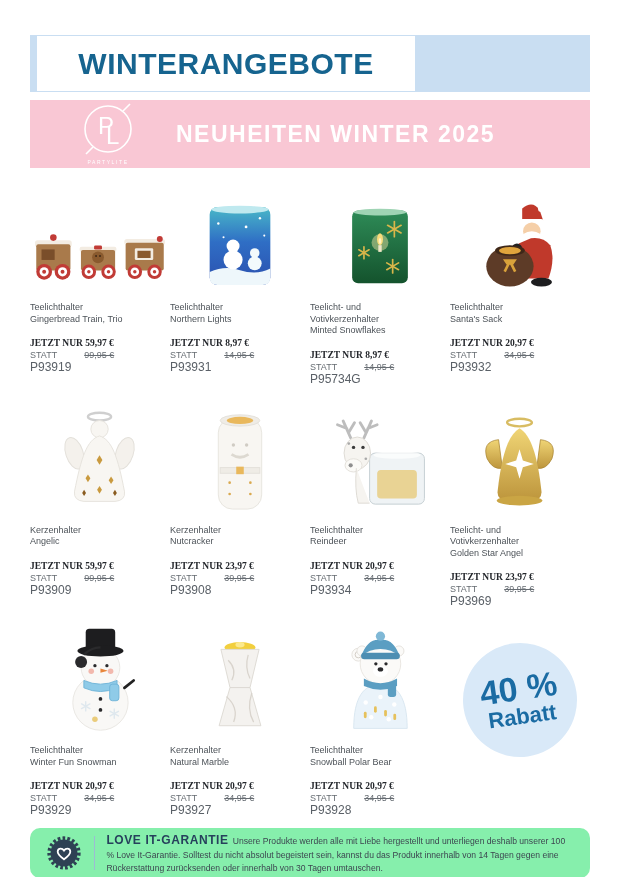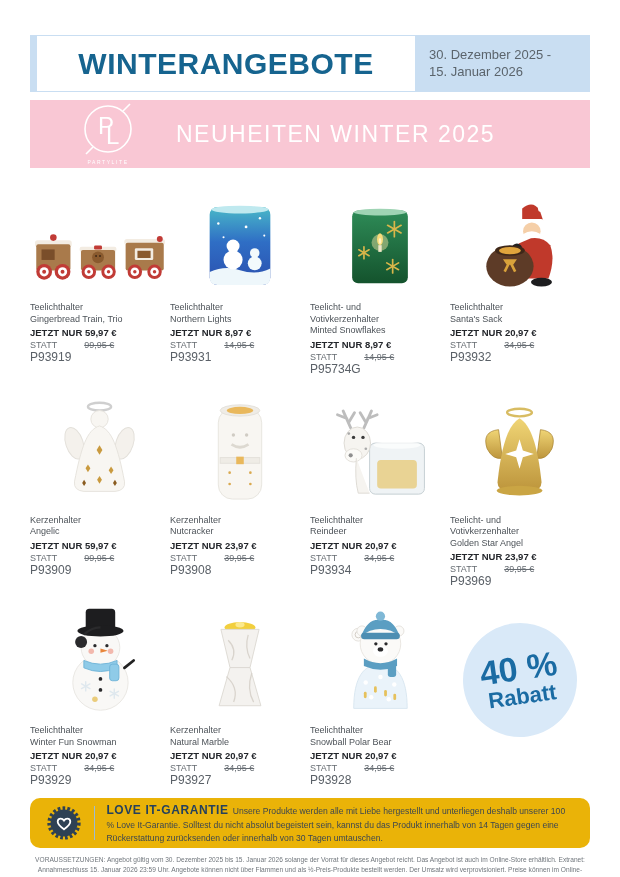--- a/index.html
+++ b/index.html
@@ -24,71 +24,69 @@
     margin-left:14px; color:#5b646c; font-size:13px; line-height:1.3; font-weight:500;
     white-space:pre-line;
   }
   
   .pink-banner {
     margin:8px 30px 0; height:68px; background:#f9c7d4;
     display:flex; align-items:center;
   }
   .logo-wrap { margin-left:48px; width:60px; height:64px; }
   .banner-title {
-    margin-left:38px; color:#ffffff; font-size:23px; font-weight:400; letter-spacing:1.5px;
+    margin-left:38px; color:#ffffff; font-size:23px; font-weight:700; letter-spacing:1.5px;
   }
   
   .row { display:flex; padding:0 30px; }
   .row-1 { margin-top:26px; }
   .row-2 { margin-top:20px; }
   .row-3 { margin-top:18px; }
   .card { flex:1 1 0; min-width:0; }
   .img-box { height:96px; display:flex; align-items:flex-end; justify-content:center; }
   .row-2 .img-box, .row-3 .img-box { height:108px; }
   .pname {
     margin-top:12px; color:#4d5359; font-size:9px; line-height:11.5px; white-space:pre-line;
   }
-  .pnow { margin-top:2px; color:#23262b; font-size:9.5px; font-weight:bold; line-height:12px; }
+  .pnow { margin-top:12px; color:#23262b; font-size:9.5px; font-weight:bold; line-height:12px;font-family:Liberation Serif, serif; }
   .pstatt { margin-top:1px; color:#666c72; font-size:9px; line-height:11px; }
   .pstatt s { margin-left:3px;padding-left:24px; }
   .pcode { margin-top:1px; color:#5a6067; font-size:12px; line-height:11px; }
   
   .badge-cell { flex:1 1 0; display:flex; align-items:flex-start; justify-content:center; }
   .discount-badge {
     margin-top:18px; width:114px; height:114px; border-radius:50%; background:#d9e9f8;
     display:flex; flex-direction:column; align-items:center; justify-content:center;
     transform:rotate(-8deg); color:#1a6ba3;
   }
   .badge-line1 { font-size:34px; font-weight:800; line-height:34px; }
   .badge-line2 { font-size:22px; font-weight:800; line-height:24px; }
   
   .guarantee {
-    margin:12px 30px 0; background:#eab308; border-radius:10px; height:50px;
+    margin:12px 30px 0; background:#86efac; border-radius:10px; height:50px;
     display:flex; align-items:center; padding:0 16px;
   }
   .g-icon { flex:0 0 auto; width:36px; height:36px; }
   .g-divider { width:1px; height:34px; background:#9dbbd4; margin:0 12px; }
   .g-text { color:#3c4650; font-size:8.6px; line-height:1.5; }
   .g-text strong { color:#26415c; font-size:12px; letter-spacing:.6px; margin-right:4px; }
   
   .fine-print {
     margin:7px 34px 0; text-align:center; color:#70767c; font-size:6.6px; line-height:1.55;
   }
 </style>
 </head>
 <body>
 
 <div class="page">
 
   <div class="header-band">
     <div class="title-box">
       <div class="main-title">WINTERANGEBOTE</div>
     </div>
-    <div class="date-range">30. Dezember 2025 -
-15. Januar 2026</div>
   </div>
 
   <div class="pink-banner">
     <div class="logo-wrap">
       <svg width="60" height="64" viewBox="0 0 60 64">
         <circle cx="30" cy="27" r="23" fill="none" stroke="#ffffff" stroke-width="1.6"></circle>
         <line x1="45" y1="9" x2="52" y2="2" stroke="#ffffff" stroke-width="1.6"></line>
         <line x1="8" y1="52" x2="15" y2="45" stroke="#ffffff" stroke-width="1.6"></line>
         <text x="20" y="32" fill="#ffffff" font-size="24" font-weight="400" font-family="Liberation Sans, sans-serif">P</text>
         <text x="28" y="42" fill="#ffffff" font-size="24" font-weight="400" font-family="Liberation Sans, sans-serif">L</text>

